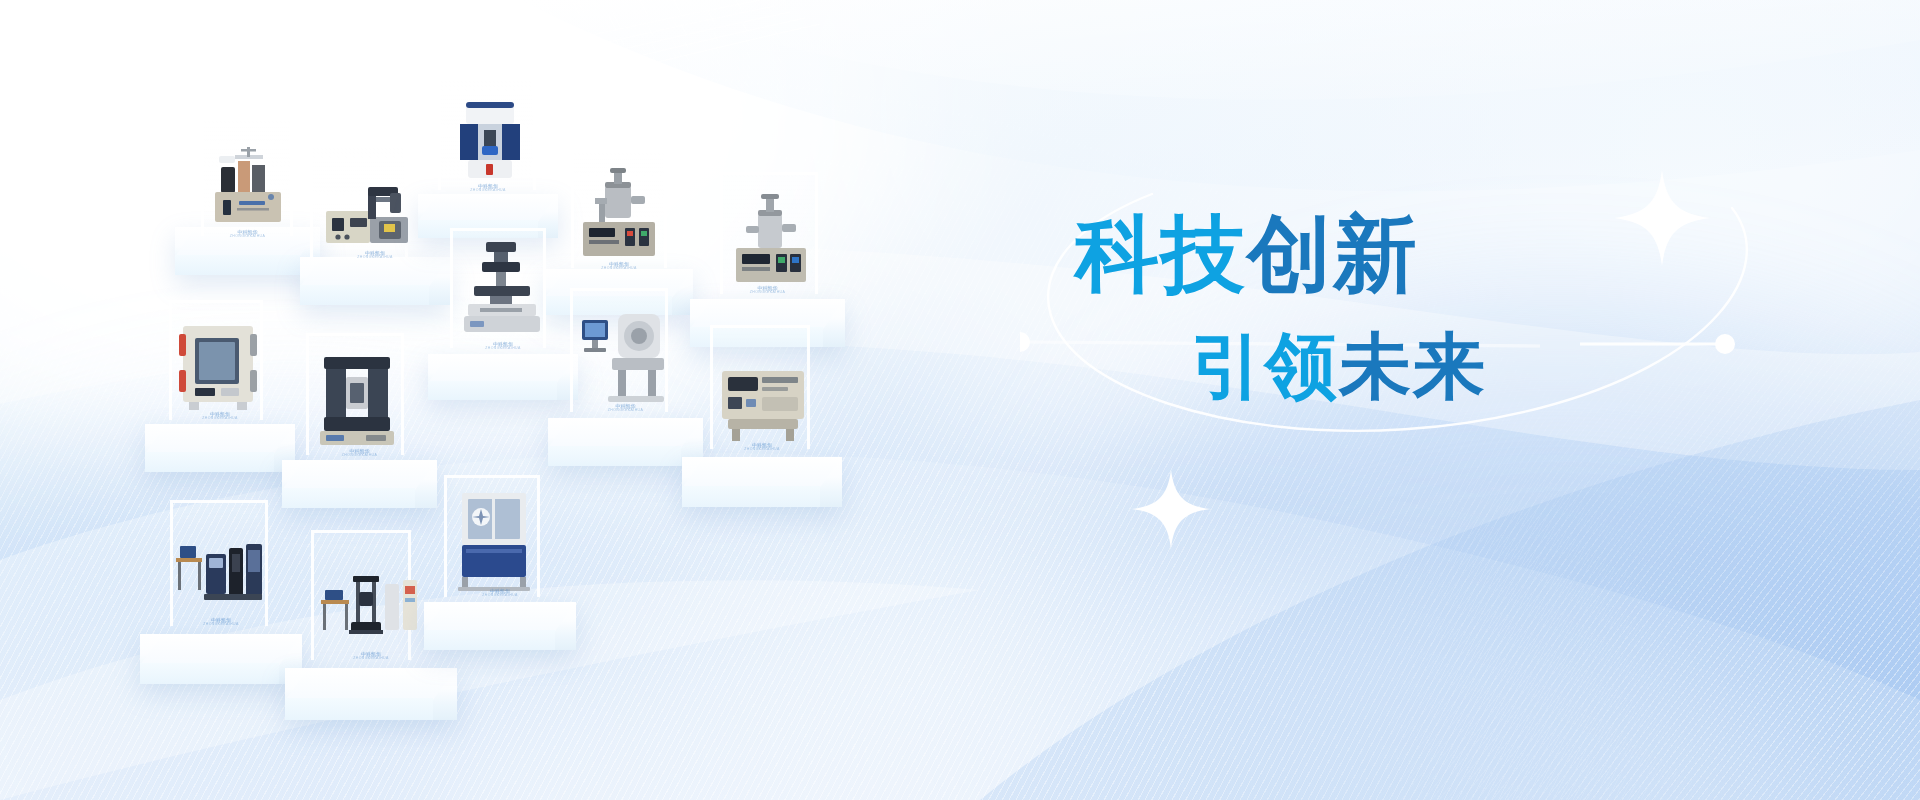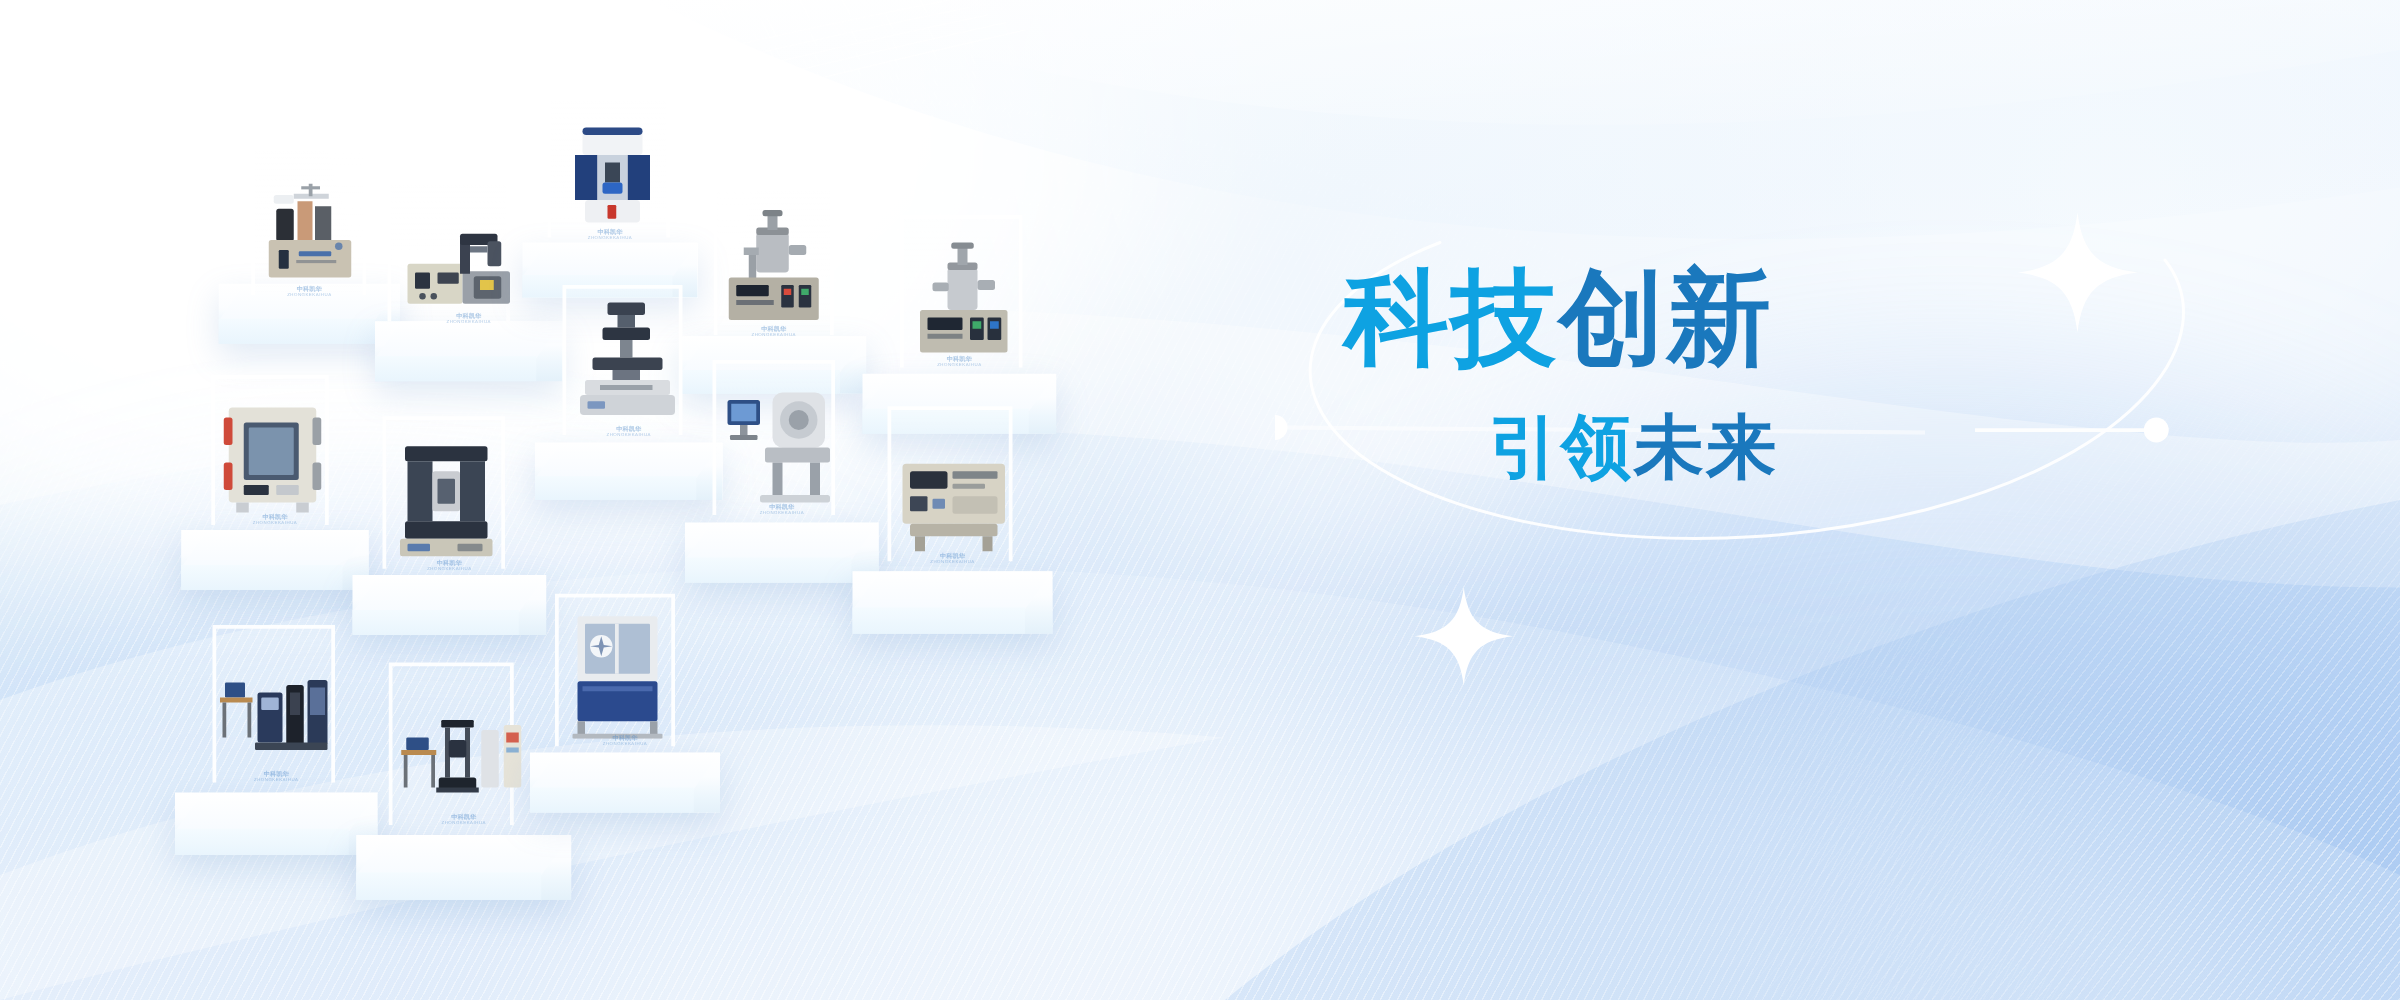--- a/index.html
+++ b/index.html
@@ -72,21 +72,21 @@
     position:absolute;left:50%;transform:translateX(-50%);
     color:rgba(75,135,200,.45);white-space:nowrap;text-align:center;line-height:1.05;
     font-weight:700;
   }
   .wm .en{display:block;font-weight:400;letter-spacing:.4px;}
 
   
   .headline{position:absolute;left:1055px;top:212px;width:760px;z-index:40;margin-left:20px;}
   .line{display:block;white-space:nowrap;font-weight:900;letter-spacing:2px;line-height:1;}
   .l1{font-size:84px;margin-bottom:34px;}
-  .l2{font-size:56px;padding-left:116px;}
+  .l2{font-size:72px;padding-left:116px;}
   .c-light{color:#0ea2e2;}
   .c-dark{color:#1a78bd;}
 
   
   .orbit{position:absolute;left:1020px;top:150px;z-index:35;pointer-events:none;}
 
   
   .sparkle{position:absolute;z-index:36;pointer-events:none;}
 </style>
 </head>

